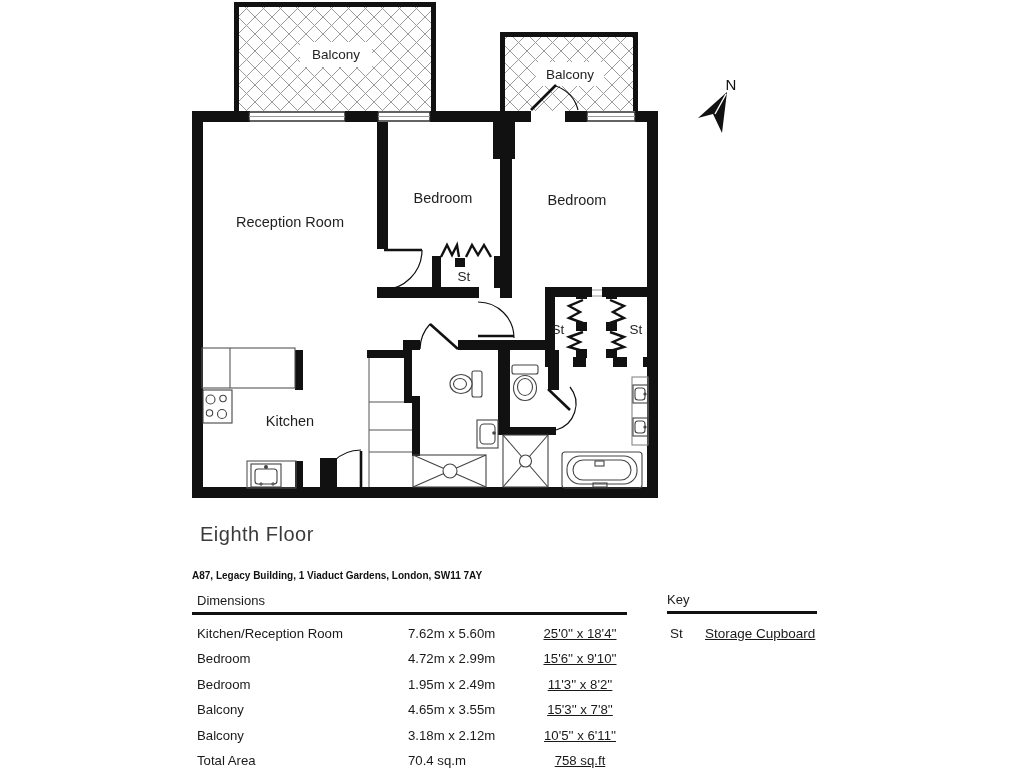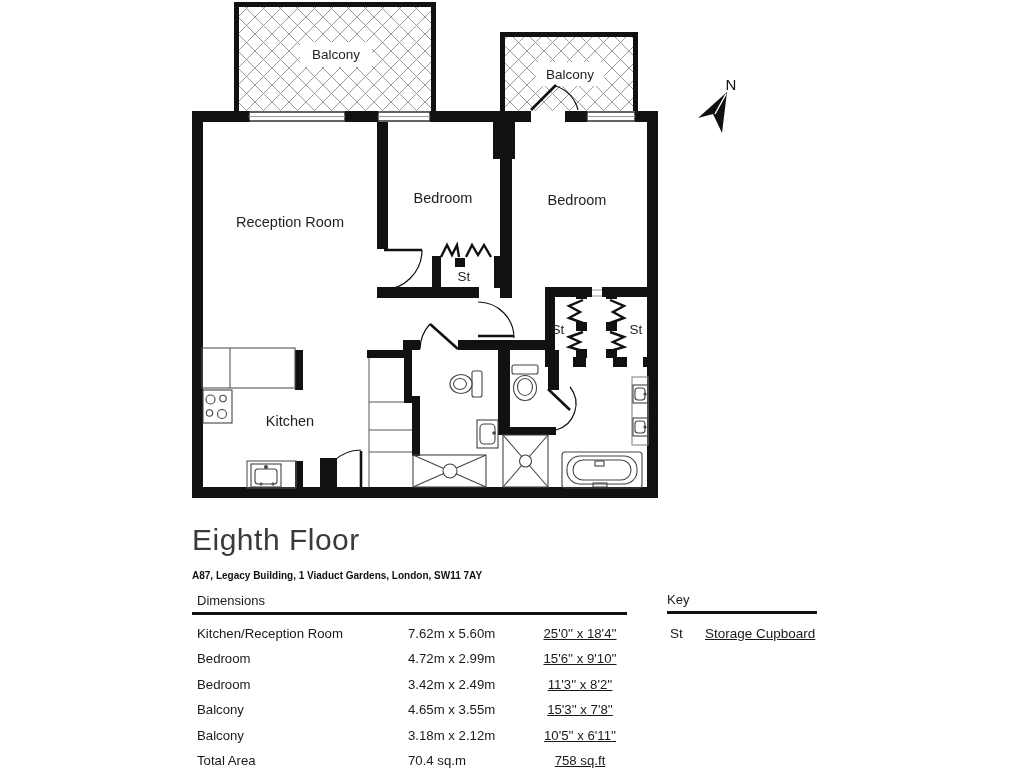--- a/index.html
+++ b/index.html
@@ -6,21 +6,21 @@
   body{
     width:1024px;height:768px;position:relative;background:#ffffff;
     font-family:"Liberation Sans","DejaVu Sans",sans-serif;color:#1a1a1a;
     overflow:hidden;
   }
   #plan-svg{position:absolute;left:0;top:0;}
   .lbl{position:absolute;transform:translate(-50%,-50%);white-space:nowrap;color:#1f1f1f;}
   .room-lbl{font-size:14.5px;}
   .small-lbl{font-size:13.5px;}
   .n-lbl{font-size:15px;color:#111;}
-  .title{position:absolute;left:192px;top:523px;font-size:30px;color:#3a3a3a;letter-spacing:0.5px;}
+  .title{position:absolute;left:200px;top:523px;font-size:20px;color:#3a3a3a;letter-spacing:0.5px;}
   .address{position:absolute;left:192px;top:570px;font-size:10px;font-weight:bold;color:#111;}
   .dim-head{position:absolute;left:197px;top:593px;font-size:13px;text-align:center;}
   .rule{position:absolute;background:#111;height:2.5px;}
   .rule-dims{left:192px;top:612px;width:435px;}
   .rule-key{left:667px;top:611px;width:150px;}
   .key-head{position:absolute;left:667px;top:592px;font-size:13px;}
   .key-abbr{position:absolute;left:670px;top:626px;font-size:13.5px;}
   .key-label{position:absolute;left:705px;top:626px;font-size:13.5px;text-decoration:underline;}
   .trow{position:absolute;left:0;top:0;width:1024px;height:20px;font-size:13.2px;padding-left:8px;}
   .trow .c-room{position:absolute;left:197px;}
@@ -224,21 +224,21 @@
   <span class="c-metric">7.62m x 5.60m</span>
   <span class="c-imperial">25'0'' x 18'4''</span>
 </div>
 <div class="trow" style="top:651px">
   <span class="c-room">Bedroom</span>
   <span class="c-metric">4.72m x 2.99m</span>
   <span class="c-imperial">15'6'' x 9'10''</span>
 </div>
 <div class="trow" style="top:677px">
   <span class="c-room">Bedroom</span>
-  <span class="c-metric">3.42m x 2.49m</span>
+  <span class="c-metric">1.95m x 2.49m</span>
   <span class="c-imperial">11'3'' x 8'2''</span>
 </div>
 <div class="trow" style="top:702px">
   <span class="c-room">Balcony</span>
   <span class="c-metric">4.65m x 3.55m</span>
   <span class="c-imperial">15'3'' x 7'8''</span>
 </div>
 <div class="trow" style="top:728px">
   <span class="c-room">Balcony</span>
   <span class="c-metric">3.18m x 2.12m</span>

